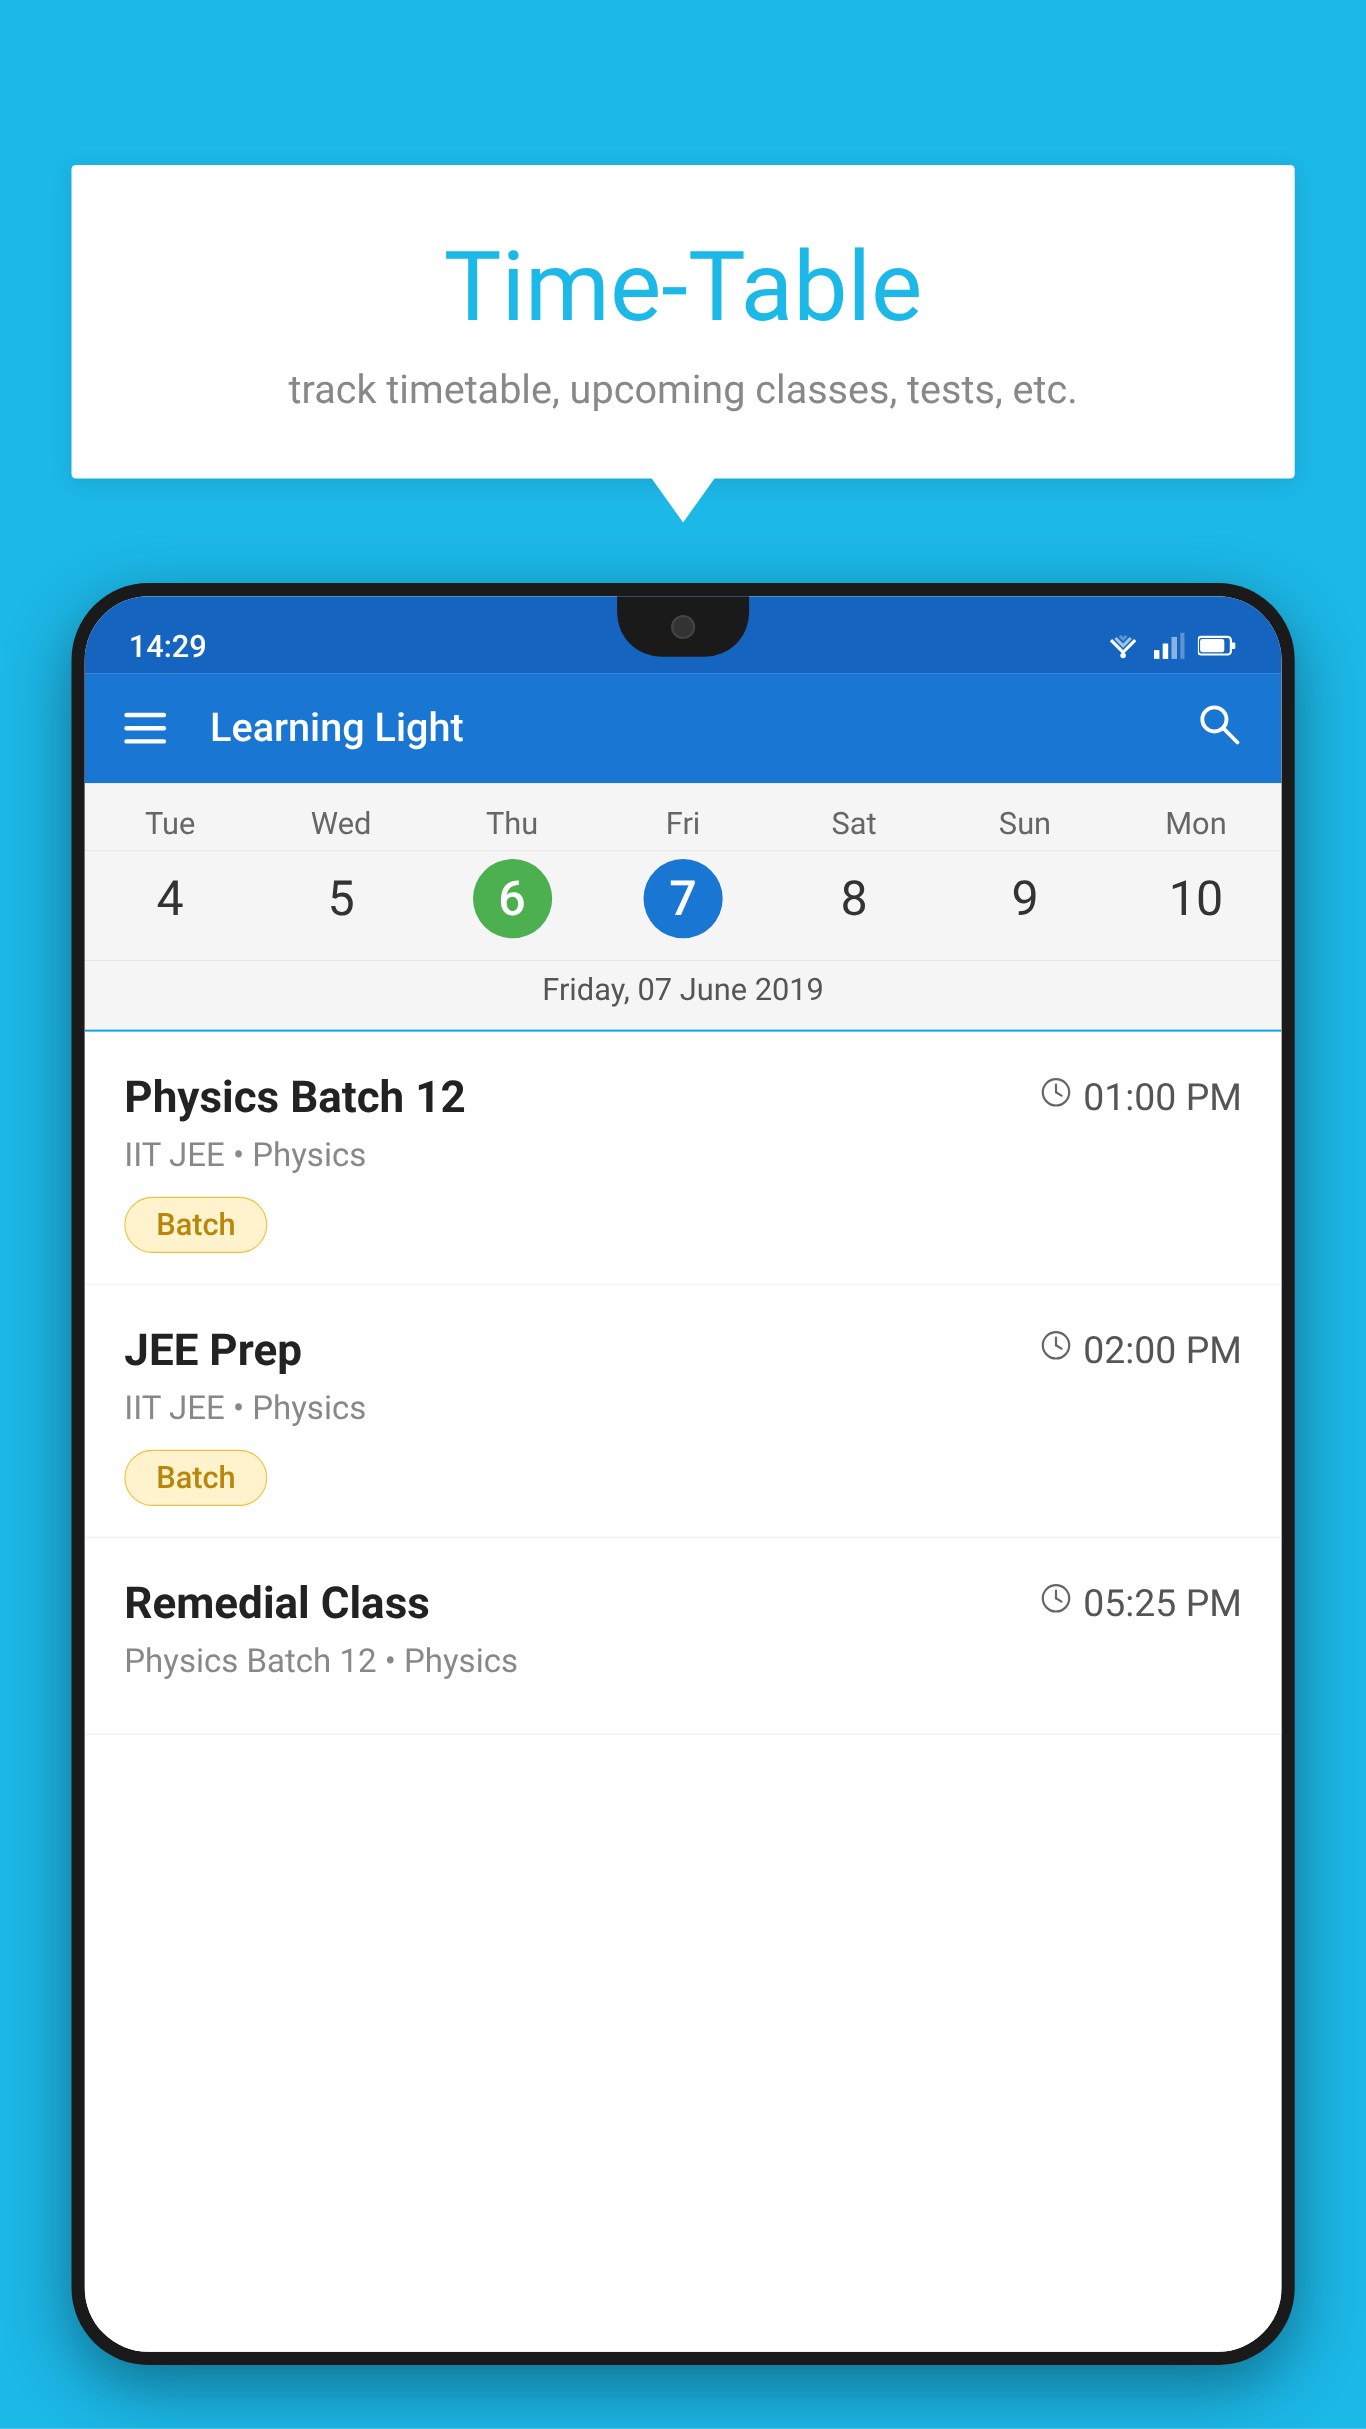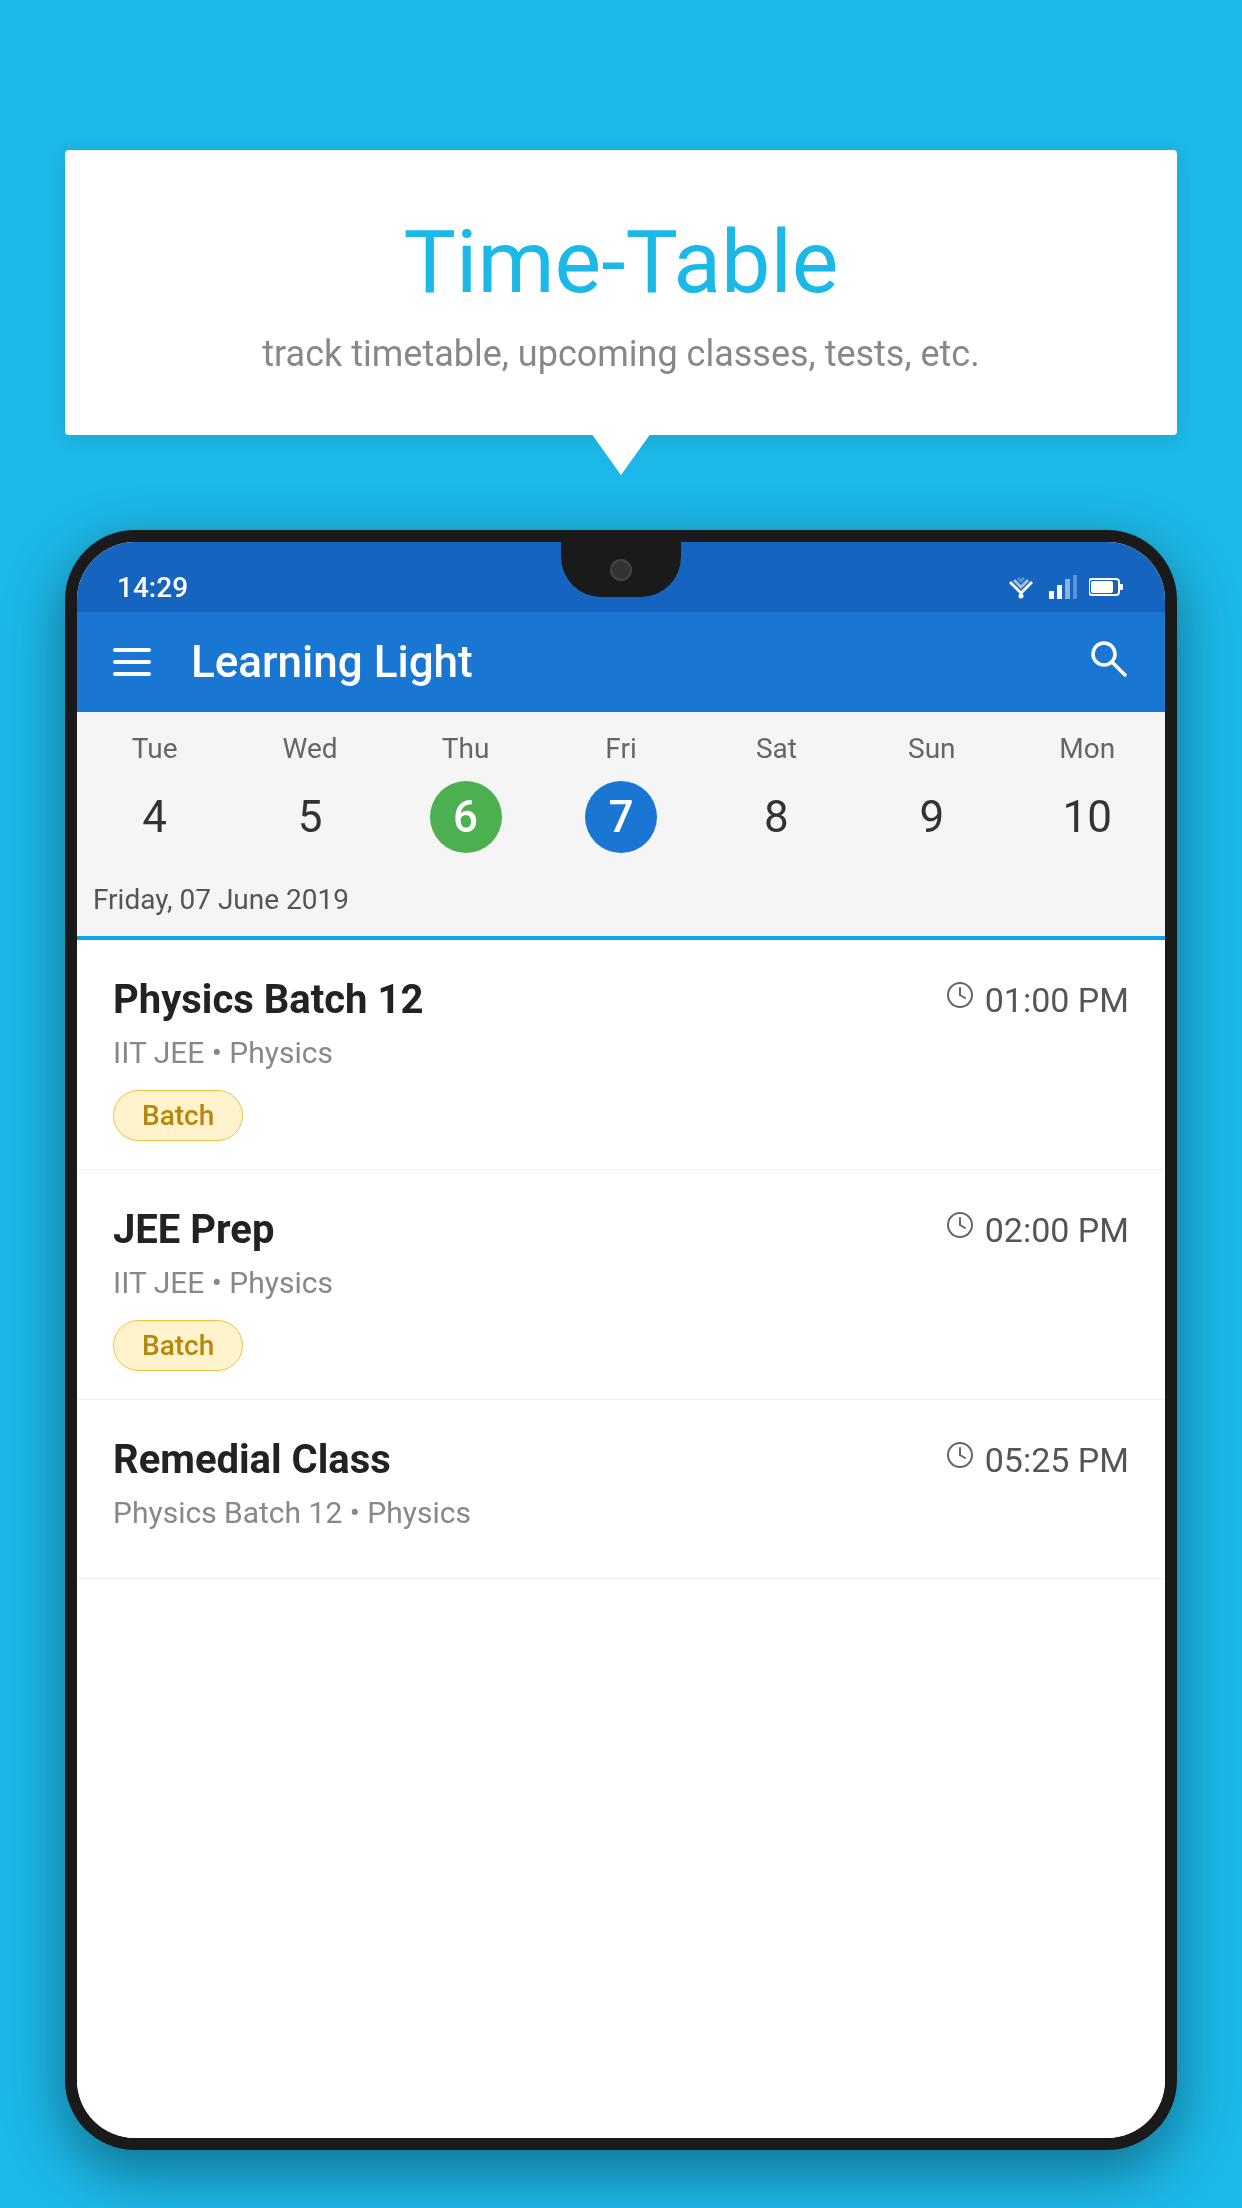--- a/index.html
+++ b/index.html
@@ -147,21 +147,21 @@
     .hamburger-icon span {
       display: block;
       width: 38px;
       height: 4px;
       background: white;
       border-radius: 2px;
     }
 
     .app-title {
       color: white;
-      font-size: 44px;
+      font-size: 36px;
       font-weight: 500;
       flex: 1;
       margin-left: 10px;
     }
 
     .search-icon-btn {
       color: white;
       font-size: 40px;
       cursor: pointer;
     }
@@ -208,25 +208,26 @@
       height: 72px;
       border-radius: 50%;
       display: flex;
       align-items: center;
       justify-content: center;
       font-size: 44px;
       font-weight: 500;
     }
 
     .selected-date-label {
+      text-align: center;
       font-size: 28px;
       color: #555;
       padding: 10px 16px 20px;
       background: #f5f5f5;
-      border-bottom: 4px solid #0ea5e9;
+      border-bottom: 2px solid #0ea5e9;
     }
 
     
     .content-area {
       background: white;
       overflow-y: auto;
       height: calc(1620px - 70px - 100px - 200px);
     }
 
     

